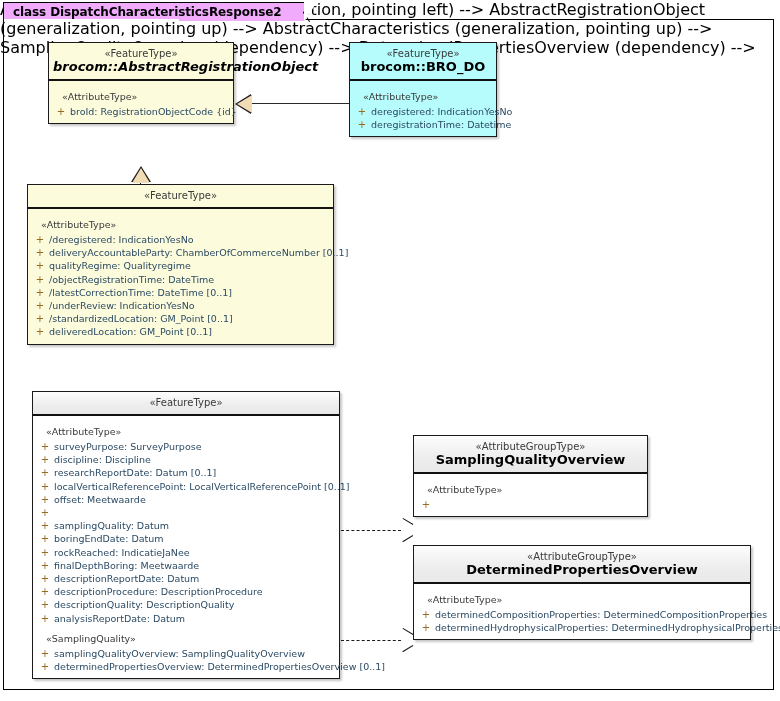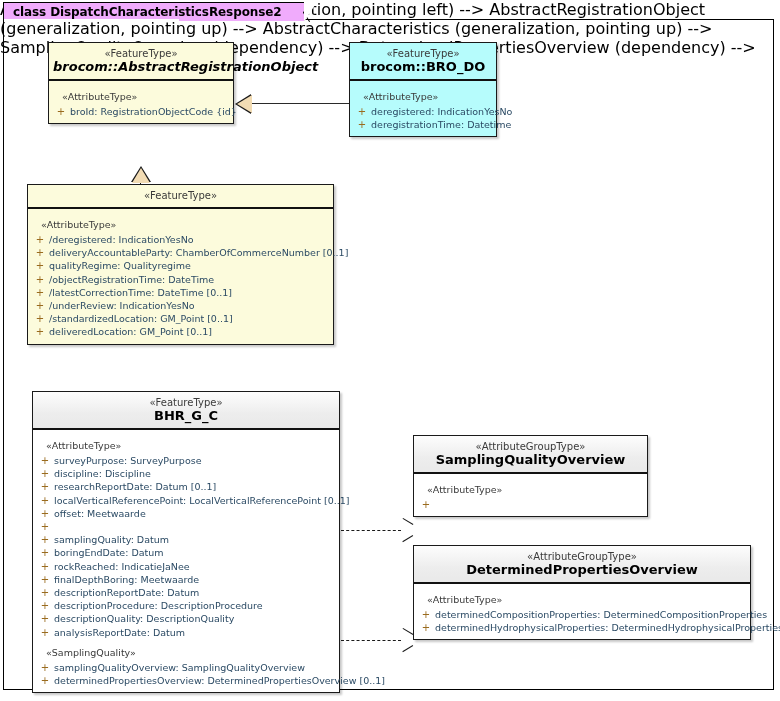--- a/index.html
+++ b/index.html
@@ -349,21 +349,20 @@
         <span class="vis">+</span>
         <span class="sig">deliveredLocation: GM_Point [0..1]</span>
       </div>
     </div>
   </div>
 
   
   <div class="node fill-white" id="n-bhr">
     <div class="head">
       <div class="stereo">«FeatureType»</div>
-      <div class="cname">BHR_G_C</div>
     </div>
     <div class="body">
       <div class="group-label">«AttributeType»</div>
       <div class="attr">
         <span class="vis">+</span>
         <span class="sig">surveyPurpose: SurveyPurpose</span>
       </div>
       <div class="attr">
         <span class="vis">+</span>
         <span class="sig">discipline: Discipline</span>

